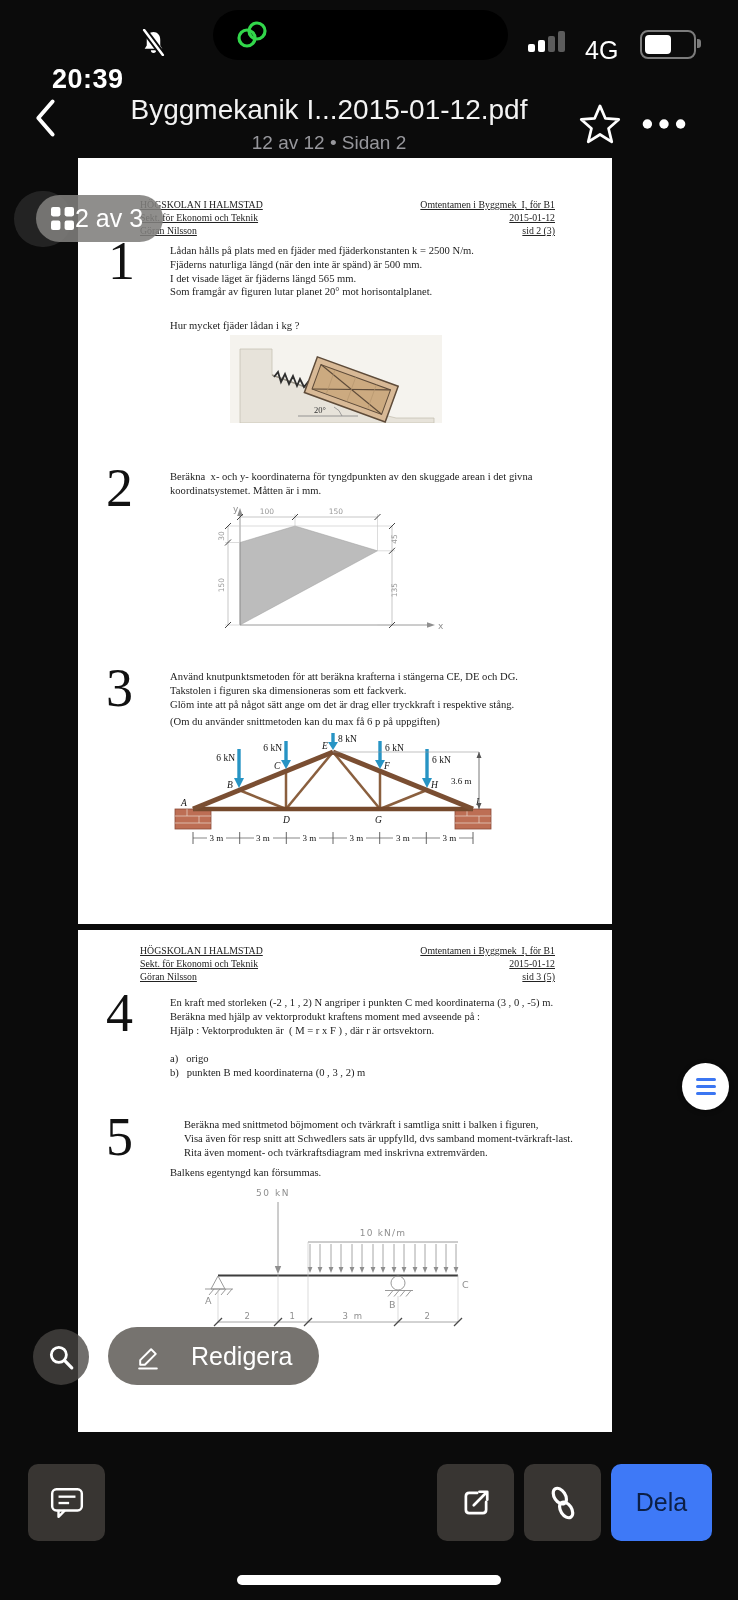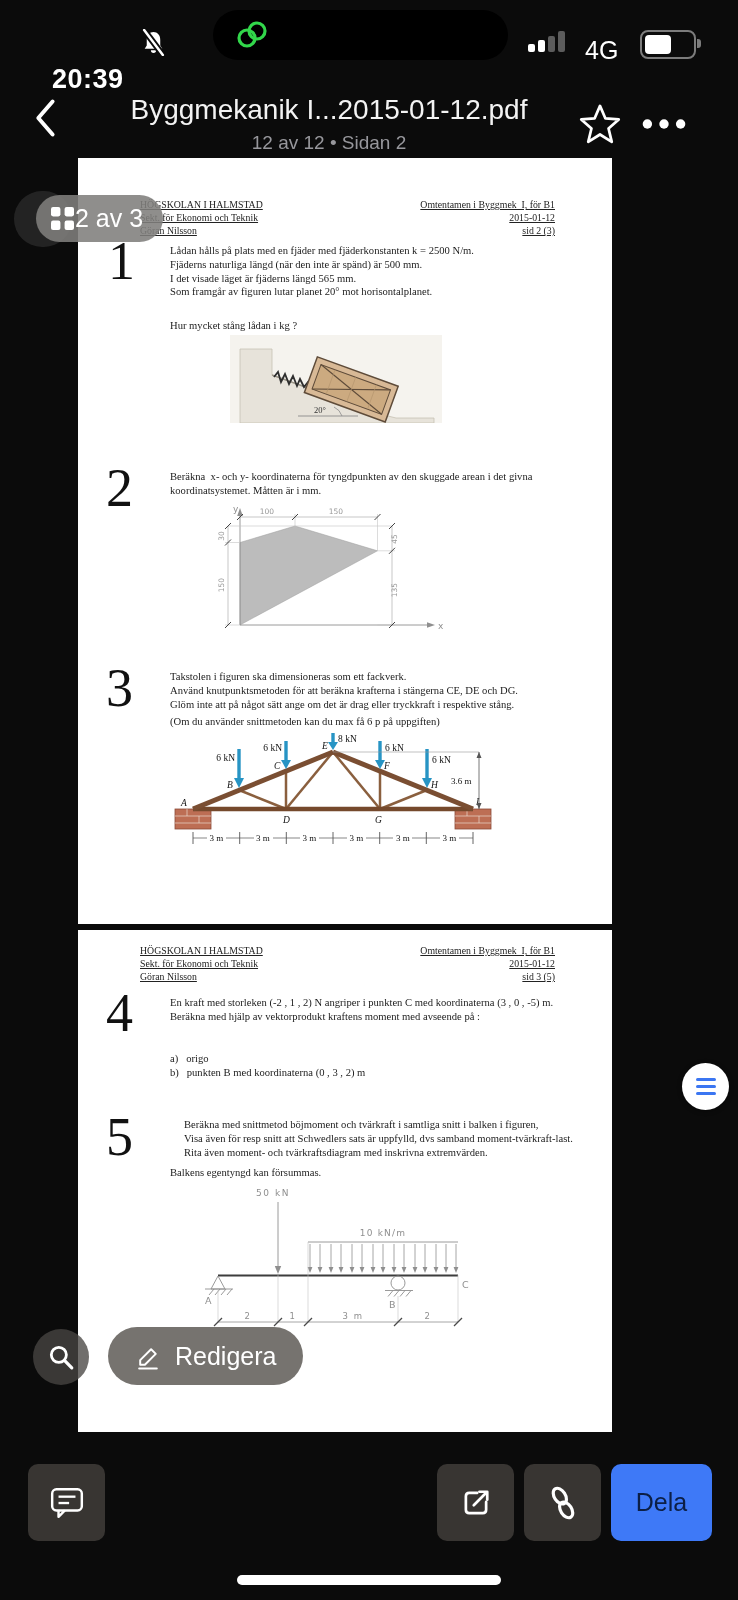--- a/index.html
+++ b/index.html
@@ -37,21 +37,21 @@
   .ptext{position:absolute;font-family:"Liberation Serif",serif;font-size:10.6px;line-height:13.8px;color:#1b1b1b;}
   .pline{white-space:pre;}
   .fig{position:absolute;}
   
   .badge-back{position:absolute;left:14px;top:191px;width:58px;height:56px;border-radius:28px;background:rgba(38,38,38,.92);}
   .page-badge{position:absolute;left:36px;top:195px;height:47px;border-radius:24px;background:rgba(128,126,124,.88);
     display:flex;align-items:center;gap:1px;padding:0 20px 0 15px;color:#fff;font-size:25px;}
   .search-btn{position:absolute;left:33px;top:1329px;width:56px;height:56px;border-radius:50%;background:rgba(72,69,66,.78);
     display:flex;align-items:center;justify-content:center;}
   .edit-btn{position:absolute;left:108px;top:1327px;height:58px;border-radius:29px;background:rgba(108,104,100,.93);
-    display:flex;align-items:center;gap:13px;padding:0 27px;color:#fff;font-size:25px;}
+    display:flex;align-items:center;gap:29px;padding:0 27px;color:#fff;font-size:25px;}
   .float-menu{position:absolute;left:682px;top:1063px;width:47px;height:47px;border-radius:50%;background:#fff;
     box-shadow:0 1px 5px rgba(0,0,0,.4);display:flex;flex-direction:column;align-items:center;justify-content:center;gap:4px;}
   .float-menu i{display:block;width:20px;height:3px;border-radius:1.5px;background:#3b76f2;}
   
   .toolbar{position:absolute;left:0;top:1432px;width:738px;height:168px;background:#0b0b0b;text-align:right;}
   .tbtn{position:absolute;top:32px;width:77px;height:77px;border-radius:10px;background:#383532;
     display:flex;align-items:center;justify-content:center;}
   .tbtn.comment{left:28px;}
   .tbtn.openin{left:437px;}
   .tbtn.link{left:524px;}
@@ -123,21 +123,21 @@
   </div>
 
   <div class="qnum" style="left:30px;top:76px;">1</div>
   <div class="ptext" style="left:92px;top:86px;">
     <div class="pline">Lådan hålls på plats med en fjäder med fjäderkonstanten k = 2500 N/m.</div>
     <div class="pline">Fjäderns naturliga längd (när den inte är spänd) är 500 mm.</div>
     <div class="pline">I det visade läget är fjäderns längd 565 mm.</div>
     <div class="pline">Som framgår av figuren lutar planet 20° mot horisontalplanet.</div>
   </div>
   <div class="ptext" style="left:92px;top:161px;">
-    <div class="pline">Hur mycket stång lådan i kg ?</div>
+    <div class="pline">Hur mycket fjäder lådan i kg ?</div>
   </div>
 
   <svg class="fig" style="left:152px;top:177px;" width="212" height="88" viewBox="0 0 212 88">
     <rect x="0" y="0" width="212" height="88" fill="#f5f3ee"></rect>
     <path d="M10,14 L42,14 L42,40 L150,79 L166,83 L204,83 L204,88 L10,88 Z" fill="#e7e3da" stroke="#c6c1b4" stroke-width="0.8"></path>
     <line x1="42" y1="40" x2="150" y2="79" stroke="#9b9588" stroke-width="1.4"></line>
     <polyline points="44,42 48,37 51,47 55,39 59,49 63,41 67,51 70,44 74,52 78,47 82,53" fill="none" stroke="#2e2e2e" stroke-width="1.8"></polyline>
     <g transform="rotate(20 120 55)">
       <rect x="78" y="35" width="86" height="38" fill="#d8b996" stroke="#5e4b39" stroke-width="1.5"></rect>
       <rect x="84" y="41" width="74" height="26" fill="#ccaa80" stroke="#5e4b39" stroke-width="1"></rect>
@@ -193,22 +193,22 @@
     <line x1="192" y1="23" x2="192" y2="122" stroke="#b0b0b0" stroke-width="0.7"></line>
     <line x1="189" y1="26" x2="195" y2="20" stroke="#444" stroke-width="1"></line>
     <line x1="189" y1="50.8" x2="195" y2="44.8" stroke="#444" stroke-width="1"></line>
     <line x1="189" y1="125" x2="195" y2="119" stroke="#444" stroke-width="1"></line>
     <text transform="rotate(-90 197 36)" x="197" y="36" font-size="7.5" fill="#999" class="cad" text-anchor="middle">45</text>
     <text transform="rotate(-90 197 87)" x="197" y="87" font-size="7.5" fill="#999" class="cad" text-anchor="middle">135</text>
   </svg>
 
   <div class="qnum" style="left:28px;top:503px;">3</div>
   <div class="ptext" style="left:92px;top:512px;">
+    <div class="pline">Använd knutpunktsmetoden för att beräkna krafterna i stängerna CE, DE och DG.</div>
     <div class="pline">Takstolen i figuren ska dimensioneras som ett fackverk.</div>
-    <div class="pline">Använd knutpunktsmetoden för att beräkna krafterna i stängerna CE, DE och DG.</div>
     <div class="pline">Glöm inte att på något sätt ange om det är drag eller tryckkraft i respektive stång.</div>
   </div>
   <div class="ptext" style="left:92px;top:557px;">
     <div class="pline">(Om du använder snittmetoden kan du max få 6 p på uppgiften)</div>
   </div>
 
   <svg class="fig" style="left:95px;top:573px;" width="320" height="118" viewBox="0 0 320 118">
 
     <g>
       <rect x="2" y="78" width="36" height="20" fill="#bd6e54" stroke="#8a4a38" stroke-width="0.8"></rect>
@@ -311,20 +311,21 @@
   <div class="hdr right" style="right:57px;top:14px;">
     <div class="pline">Omtentamen i Byggmek  I, för B1</div>
     <div class="pline">2015-01-12</div>
     <div class="pline">sid 3 (5)</div>
   </div>
 
   <div class="qnum" style="left:28px;top:56px;">4</div>
   <div class="ptext" style="left:92px;top:66px;">
     <div class="pline">En kraft med storleken (-2 , 1 , 2) N angriper i punkten C med koordinaterna (3 , 0 , -5) m.</div>
     <div class="pline">Beräkna med hjälp av vektorprodukt kraftens moment med avseende på :</div>
+    <div class="pline">Hjälp : Vektorprodukten är  ( M = r x F ) , där r är ortsvektorn.</div>
   </div>
   <div class="ptext" style="left:92px;top:122px;">
     <div class="pline">a)   origo</div>
     <div class="pline">b)   punkten B med koordinaterna (0 , 3 , 2) m</div>
   </div>
 
   <div class="qnum" style="left:28px;top:180px;">5</div>
   <div class="ptext" style="left:106px;top:188px;">
     <div class="pline">Beräkna med snittmetod böjmoment och tvärkraft i samtliga snitt i balken i figuren,</div>
     <div class="pline">Visa även för resp snitt att Schwedlers sats är uppfylld, dvs samband moment-tvärkraft-last.</div>

